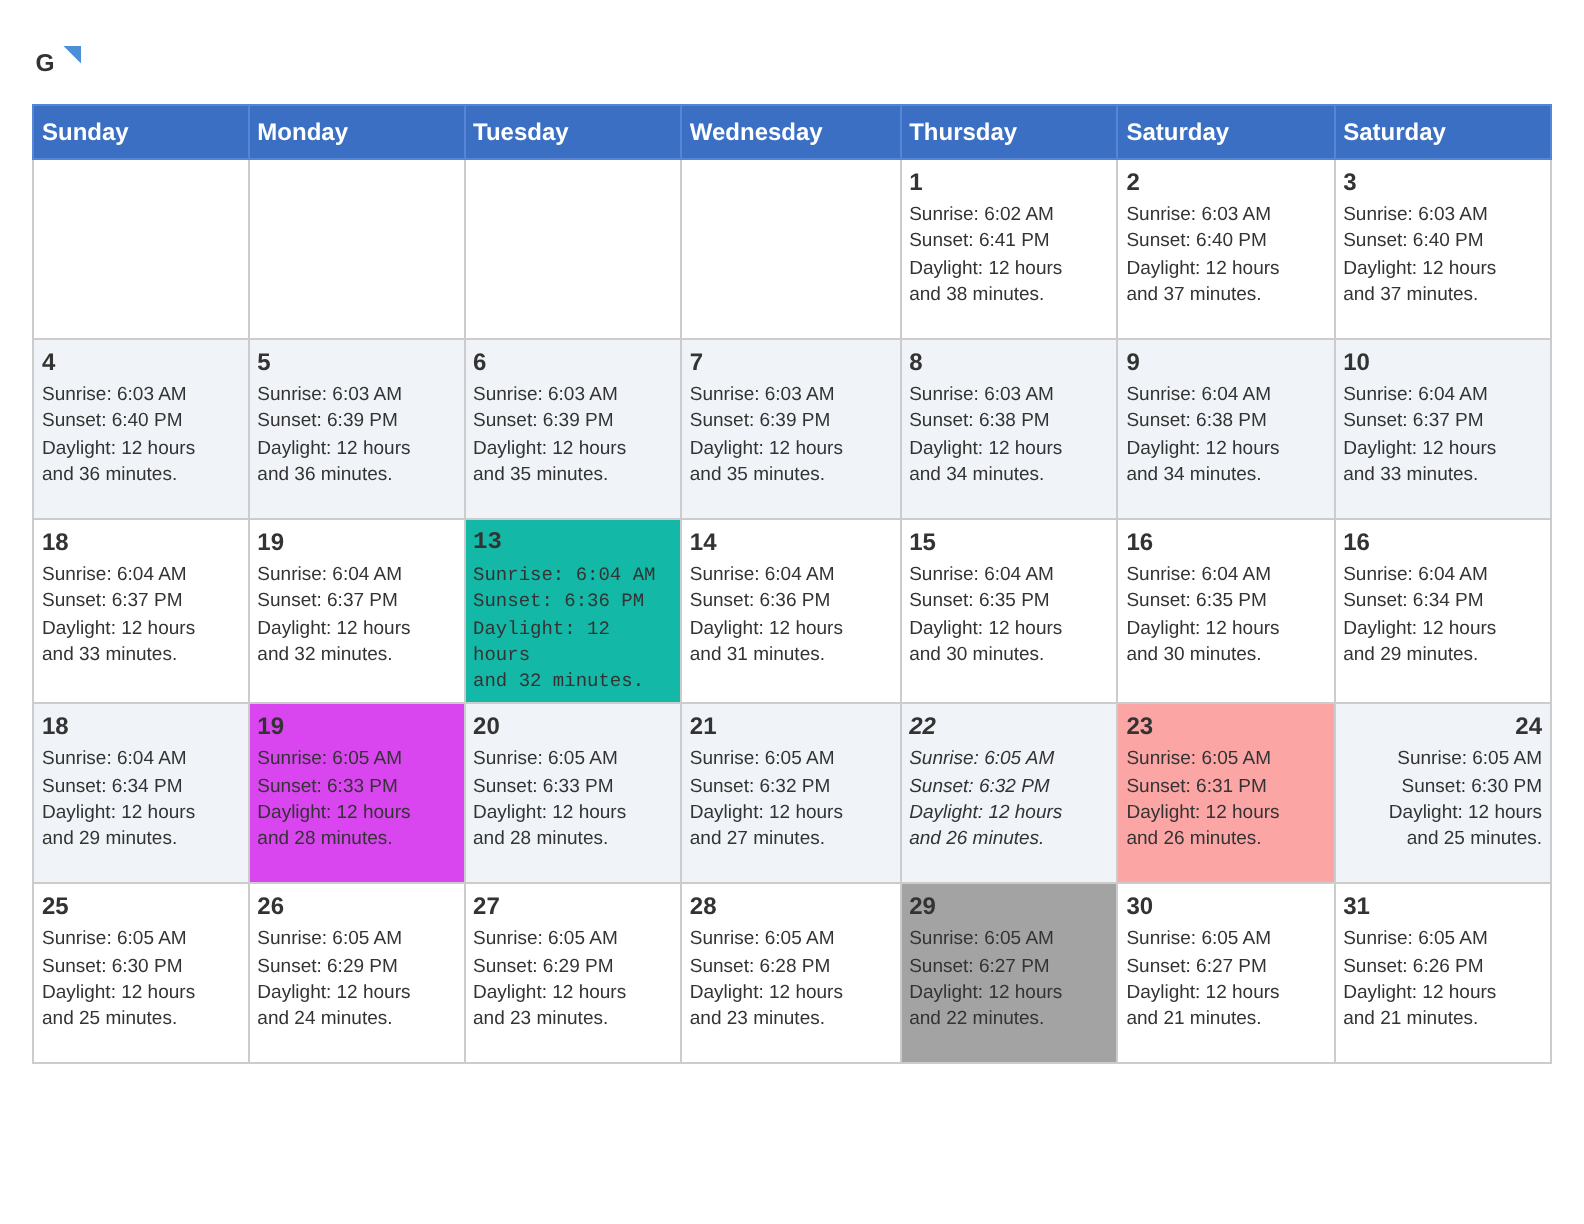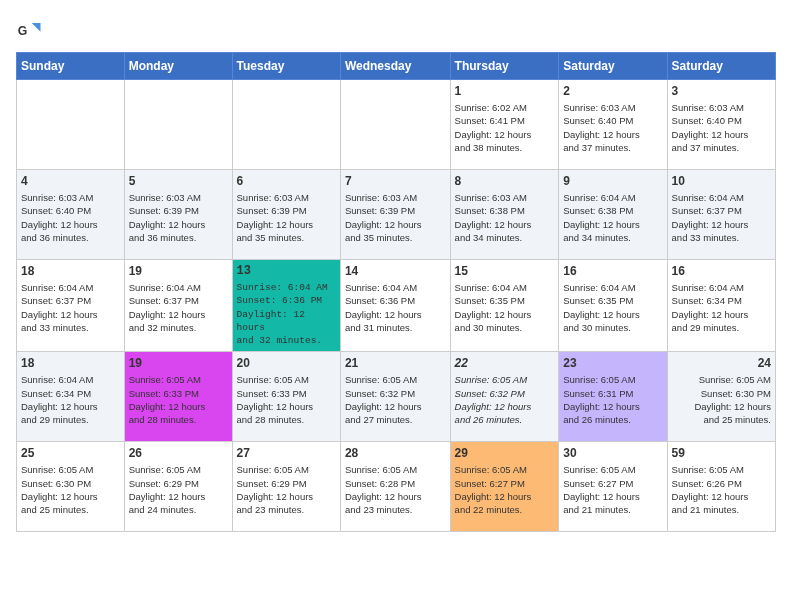--- a/index.html
+++ b/index.html
@@ -279,21 +279,21 @@
 Daylight: 12 hours
 and 27 minutes.</div>
         </td>
         <td style="background: rgb(240, 244, 248); font-style: italic;">
           <div class="day-number">22</div>
           <div class="day-info" style="white-space: pre-line;">Sunrise: 6:05 AM
 Sunset: 6:32 PM
 Daylight: 12 hours
 and 26 minutes.</div>
         </td>
-        <td style="background: #c4b5fd;">
+        <td style="background: #fca5a5;">
           <div class="day-number">23</div>
           <div class="day-info" style="white-space: pre-line;">Sunrise: 6:05 AM
 Sunset: 6:31 PM
 Daylight: 12 hours
 and 26 minutes.</div>
         </td>
         <td style="background: rgb(240, 244, 248); text-align: right;">
           <div class="day-number">24</div>
           <div class="day-info" style="white-space: pre-line;">Sunrise: 6:05 AM
 Sunset: 6:30 PM
@@ -323,36 +323,36 @@
 Daylight: 12 hours
 and 23 minutes.</div>
         </td>
         <td style="background: rgb(255, 255, 255);">
           <div class="day-number">28</div>
           <div class="day-info" style="white-space: pre-line;">Sunrise: 6:05 AM
 Sunset: 6:28 PM
 Daylight: 12 hours
 and 23 minutes.</div>
         </td>
-        <td style="background: #fdba74;">
+        <td style="background: #a3a3a3;">
           <div class="day-number">29</div>
           <div class="day-info" style="white-space: pre-line;">Sunrise: 6:05 AM
 Sunset: 6:27 PM
 Daylight: 12 hours
 and 22 minutes.</div>
         </td>
         <td style="background: rgb(255, 255, 255);">
           <div class="day-number">30</div>
           <div class="day-info" style="white-space: pre-line;">Sunrise: 6:05 AM
 Sunset: 6:27 PM
 Daylight: 12 hours
 and 21 minutes.</div>
         </td>
         <td style="background: rgb(255, 255, 255);">
-          <div class="day-number">59</div>
+          <div class="day-number">31</div>
           <div class="day-info" style="white-space: pre-line;">Sunrise: 6:05 AM
 Sunset: 6:26 PM
 Daylight: 12 hours
 and 21 minutes.</div>
         </td>
       </tr>
     </tbody>
 </table>
 
 </body></html>

